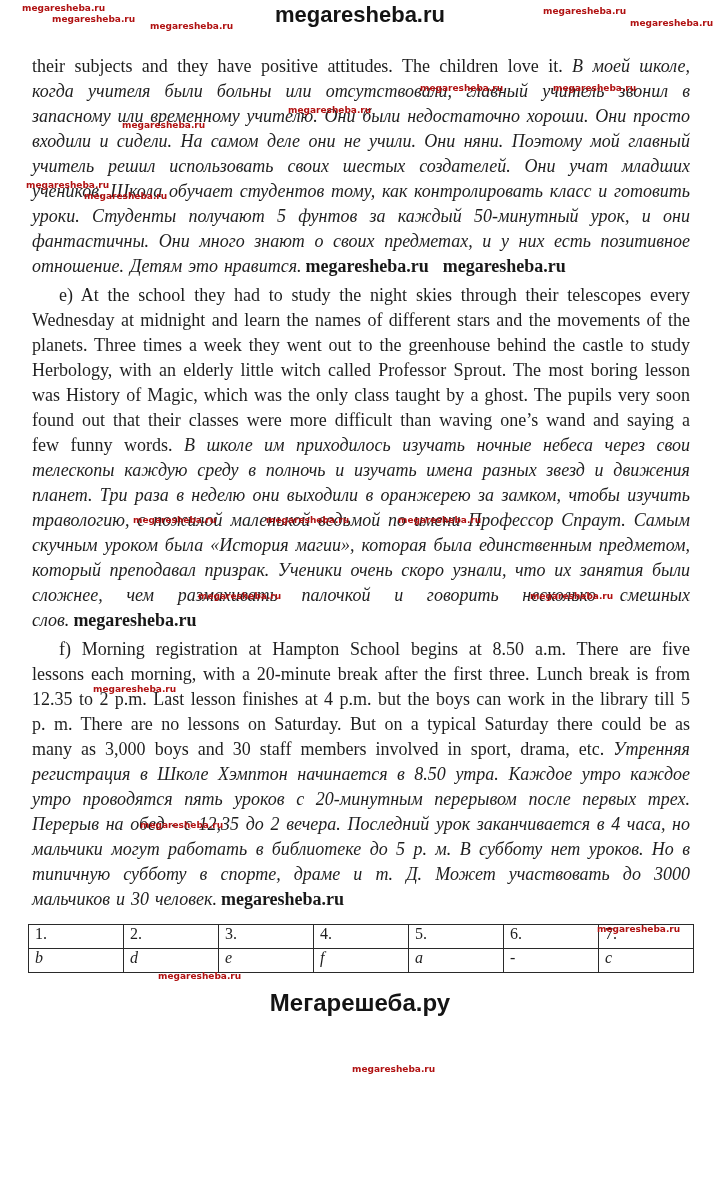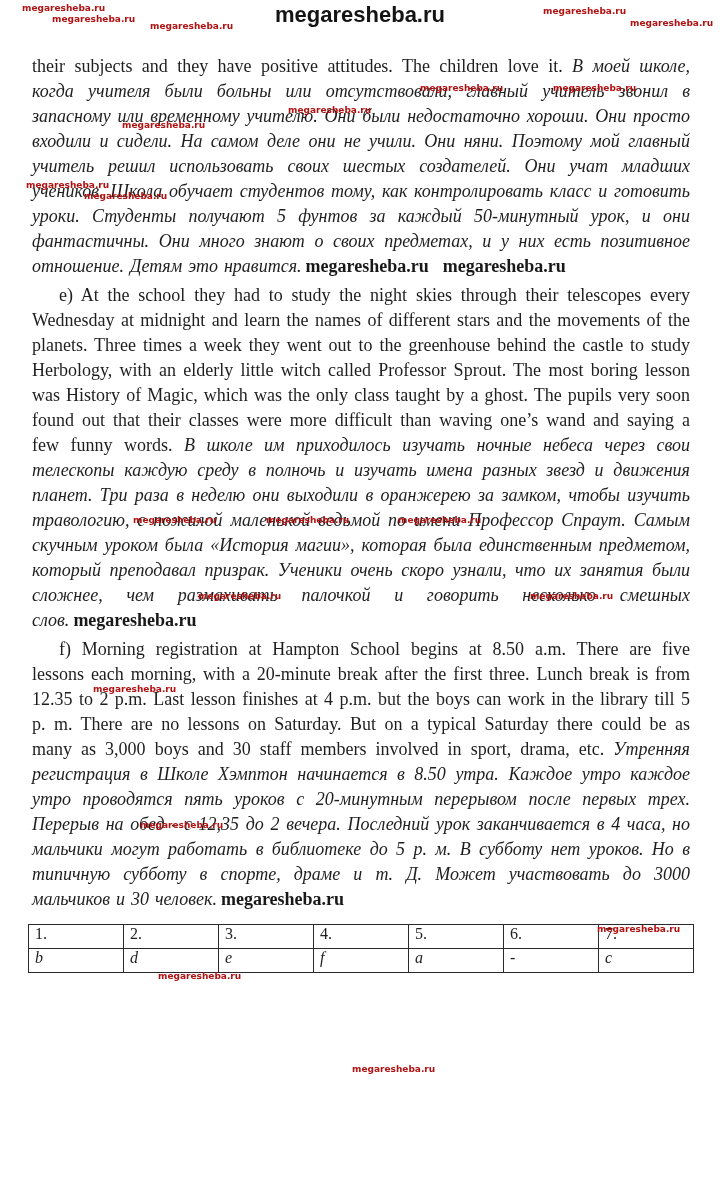--- a/index.html
+++ b/index.html
@@ -109,20 +109,21 @@
       <td>d</td>
       <td>e</td>
       <td>f</td>
       <td>a</td>
       <td>-</td>
       <td>c</td>
     </tr>
   </tbody>
     </table>
 
+  <div class="footer">Мегарешеба.ру</div>
 
   <div class="wm-layer" id="watermarks">
       <span class="wm-small" style="left: 22px; top: 3px; color: rgb(176, 17, 17);">megaresheba.ru</span>
       <span class="wm-small" style="left: 52px; top: 14px; color: rgb(176, 17, 17);">megaresheba.ru</span>
       <span class="wm-small" style="left: 150px; top: 21px; color: rgb(176, 17, 17);">megaresheba.ru</span>
       <span class="wm-small" style="left: 543px; top: 6px; color: rgb(176, 17, 17);">megaresheba.ru</span>
       <span class="wm-small" style="left: 630px; top: 18px; color: rgb(176, 17, 17);">megaresheba.ru</span>
       <span class="wm-small" style="left: 420px; top: 83px; color: rgb(176, 17, 17);">megaresheba.ru</span>
       <span class="wm-small" style="left: 553px; top: 83px; color: rgb(176, 17, 17);">megaresheba.ru</span>
       <span class="wm-small" style="left: 288px; top: 105px; color: rgb(176, 17, 17);">megaresheba.ru</span>

